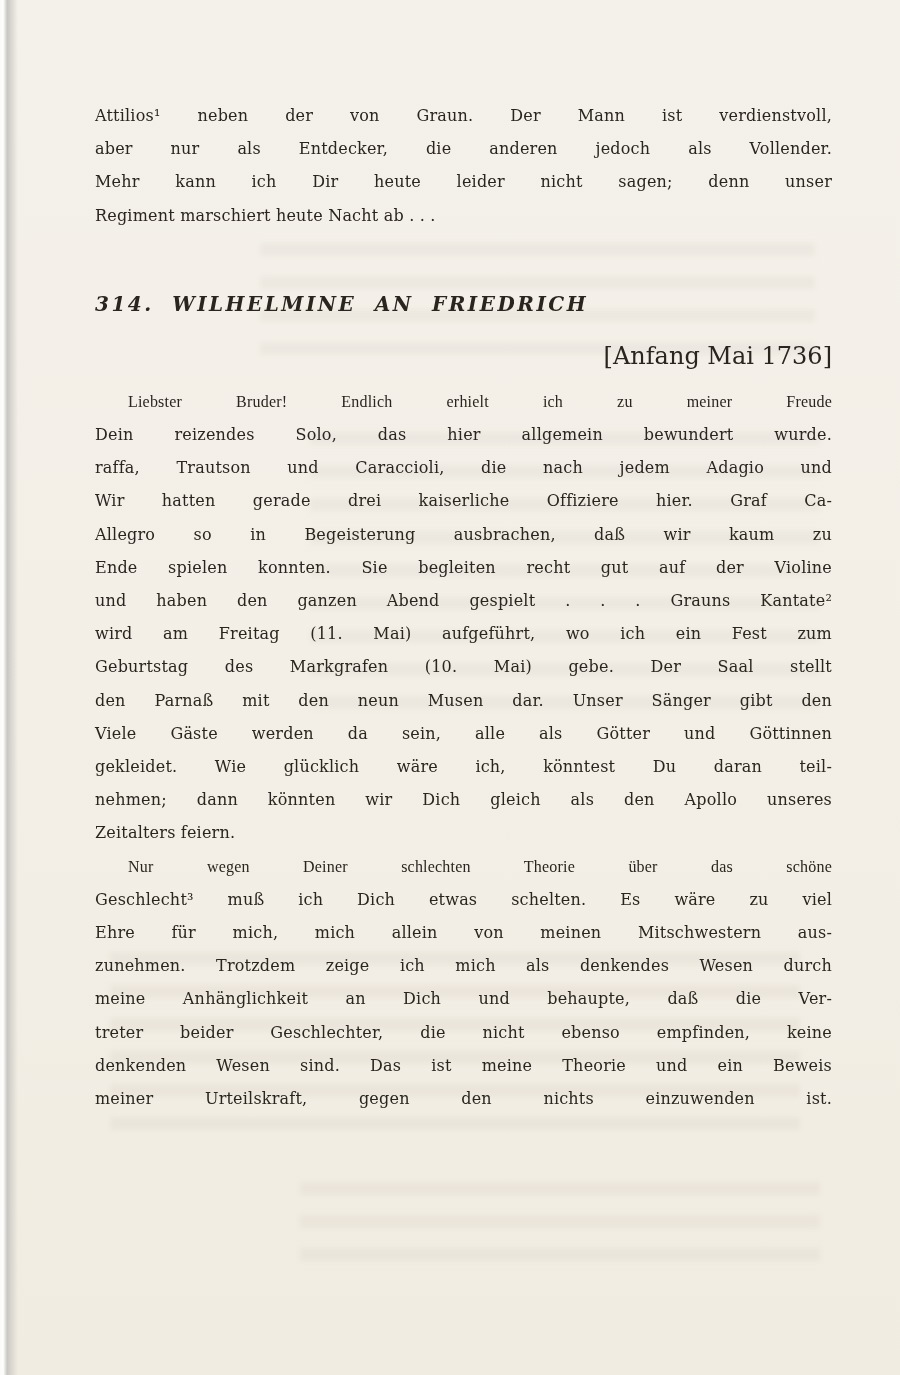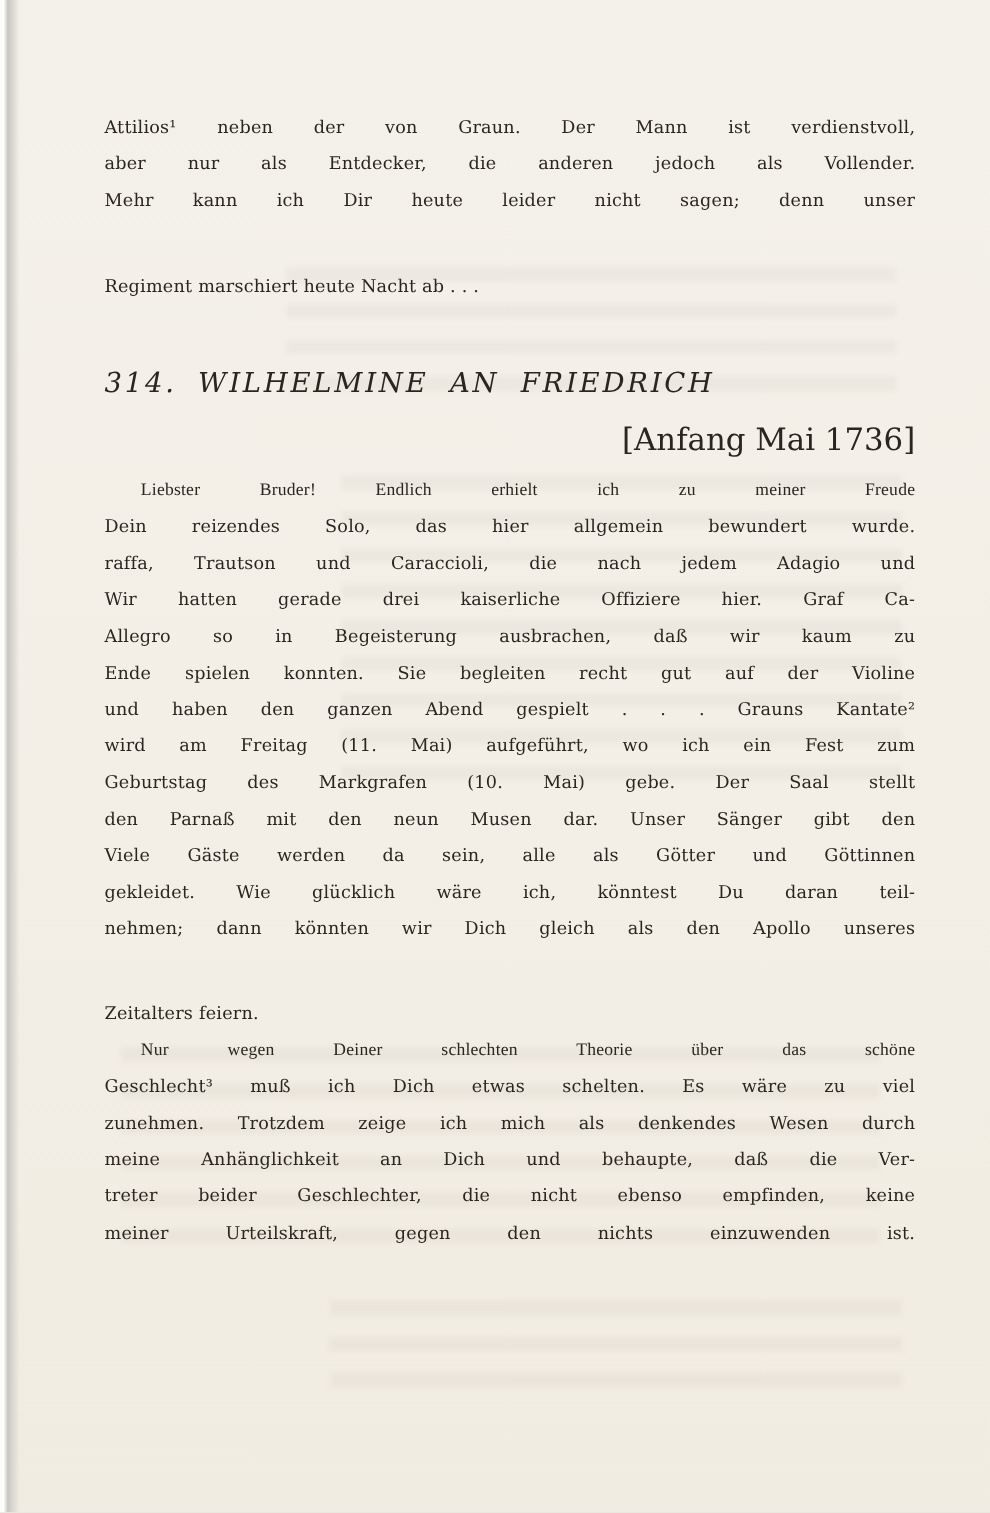--- a/index.html
+++ b/index.html
@@ -54,35 +54,35 @@
   }
   .para { margin: 0; }
   .main-text .line,
   .line {
     font-size: 16px;
     line-height: 33.2px;
     text-align: justify;
     text-align-last: justify;
     letter-spacing: 0.2px;
   }
-  .line.flush { text-align-last: left; margin-top: 44px; }
+  .line.flush { text-align-last: left; }
   .line.indent { padding-left: 33px; font-family: Liberation Serif, serif; }
 
   .heading {
     margin: 55px 0 0 0;
-    font-size: 25px;
+    font-size: 20px;
     line-height: 34px;
     font-style: italic;
-    font-weight: normal;
+    font-weight: bold;
     letter-spacing: 2.5px;
     word-spacing: 9px;
   }
   .dateline {
     margin-top: 19px;
-    font-size: 28px;
+    font-size: 24px;
     line-height: 32px;
     text-align: right;
   }
   .letter-start { margin-top: 13px; }
 </style>
 </head>
 <body>
 
 <div class="page">
   <div class="scan-edge"></div>
@@ -117,20 +117,22 @@
         <div class="line">den Parnaß mit den neun Musen dar. Unser Sänger gibt den</div>
         <div class="line">Viele Gäste werden da sein, alle als Götter und Göttinnen</div>
         <div class="line">gekleidet. Wie glücklich wäre ich, könntest Du daran teil-</div>
         <div class="line">nehmen; dann könnten wir Dich gleich als den Apollo unseres</div>
         <div class="line flush">Zeitalters feiern.</div>
       </div>
 
     <div class="para main-text">
         <div class="line indent">Nur wegen Deiner schlechten Theorie über das schöne</div>
         <div class="line">Geschlecht³ muß ich Dich etwas schelten. Es wäre zu viel</div>
+        <div class="line">Ehre für mich, mich allein von meinen Mitschwestern aus-</div>
         <div class="line">zunehmen. Trotzdem zeige ich mich als denkendes Wesen durch</div>
         <div class="line">meine Anhänglichkeit an Dich und behaupte, daß die Ver-</div>
         <div class="line">treter beider Geschlechter, die nicht ebenso empfinden, keine</div>
+        <div class="line">denkenden Wesen sind. Das ist meine Theorie und ein Beweis</div>
         <div class="line">meiner Urteilskraft, gegen den nichts einzuwenden ist.</div>
       </div>
 
   </div>
 </div>
 
 </body></html>

